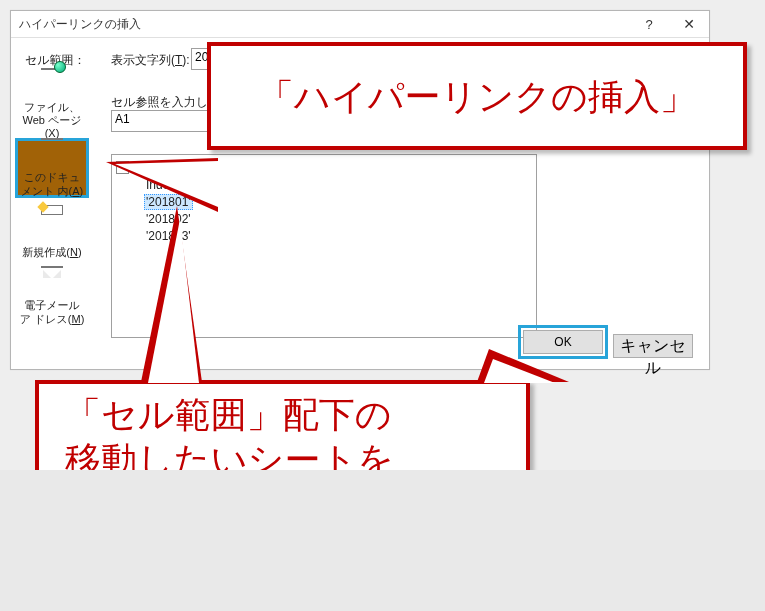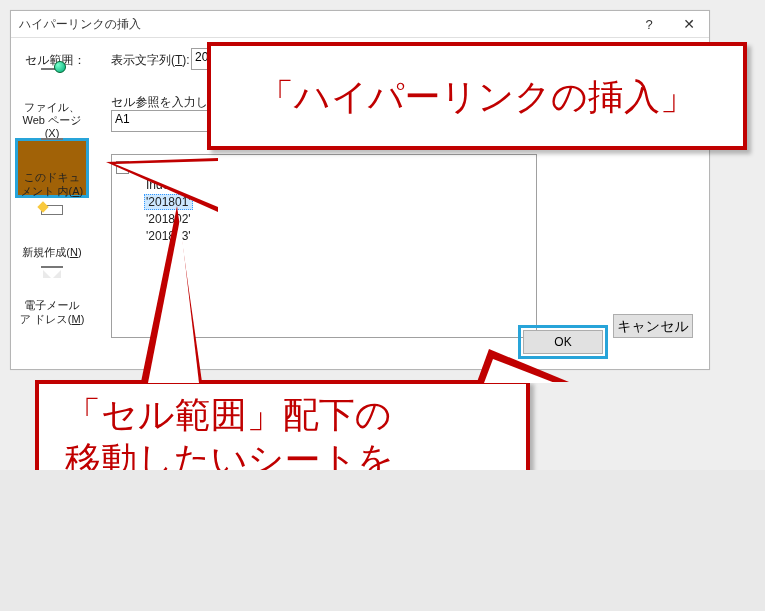--- a/index.html
+++ b/index.html
@@ -240,26 +240,26 @@
     font-size: 12px;
     border: 1px solid #adadad;
     background: #e1e1e1;
     outline: 3px solid #28a4d9;
     outline-offset: 2px;
     margin-left: 8px;
   }
   .cancel-btn {
     position: absolute;
     right: 16px;
-    bottom: 32px;
+    bottom: 12px;
     width: 78px;
     height: 22px;
     line-height: 22px;
     text-align: center;
-    font-size: 14px;
+    font-size: 16px;
     border: 1px solid #adadad;
     background: #e1e1e1;
   }
 
   
   .callout {
     position: absolute;
     background: #fff;
     border: 4px solid #c00000;
     box-shadow: 4px 4px 4px rgba(0,0,0,.25);

